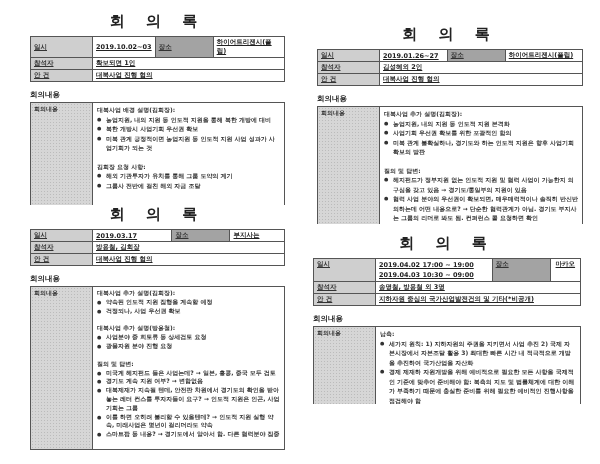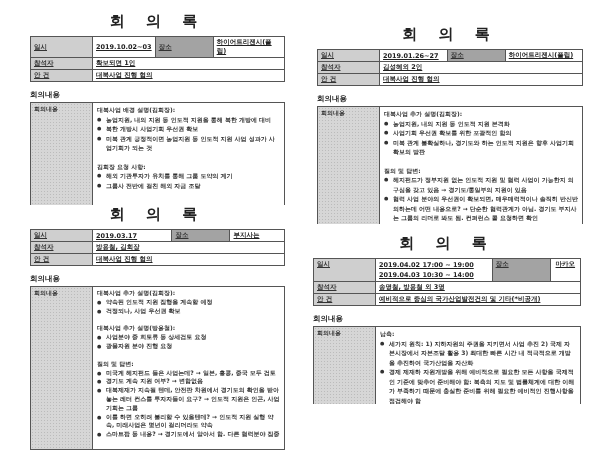--- a/index.html
+++ b/index.html
@@ -207,32 +207,32 @@
 </div>
 
 <div class="doc" style="left:313px; top:234px; width:268px;">
   <div class="doc-title">회 의 록</div>
   <table class="meta" style="margin-top:5px;">
     <tbody>
         <tr>
       <td class="lbl" style="vertical-align:top;">일시</td>
       <td style="line-height:10px;">
         <div>2019.04.02 17:00 ~ 19:00</div>
-        <div>2019.04.03 10:30 ~ 14:00</div>
+        <div>2019.04.03 10:30 ~ 09:00</div>
       </td>
       <td class="lbl2" style="vertical-align:top;">장소</td>
       <td style="vertical-align:top;text-align:center;">마카오</td>
     </tr>
     <tr>
       <td class="lbl">참석자</td>
       <td colspan="3">송명철, 방용철 외 3명</td>
     </tr>
     <tr>
       <td class="lbl">안 건</td>
-      <td colspan="3">예비적으로 중심의 국가산업발전건의 및 기타(*비공개)</td>
+      <td colspan="3">지하자원 중심의 국가산업발전건의 및 기타(*비공개)</td>
     </tr>
   </tbody>
     </table>
   <div class="sect">회의내용</div>
   <div class="body-box" style="height:78px;">
     <div class="body-lbl">회의내용</div>
     <div class="body-content">
       <div class="grp">
         <div class="grp-h">남측:</div>
         <div class="bul">

